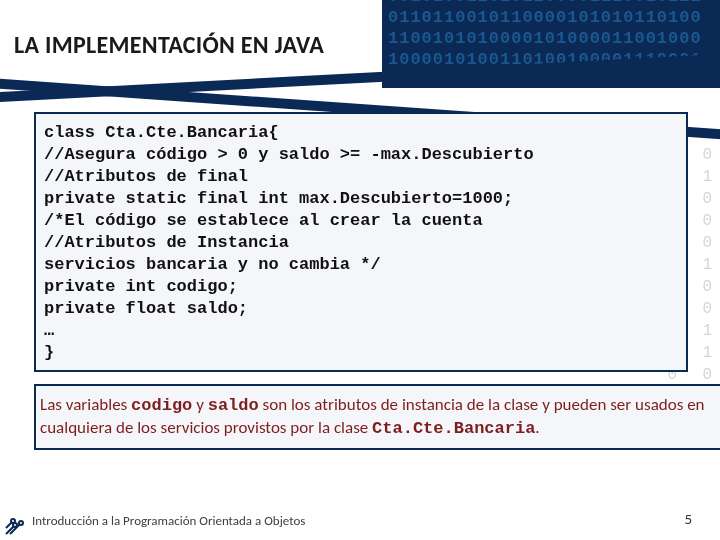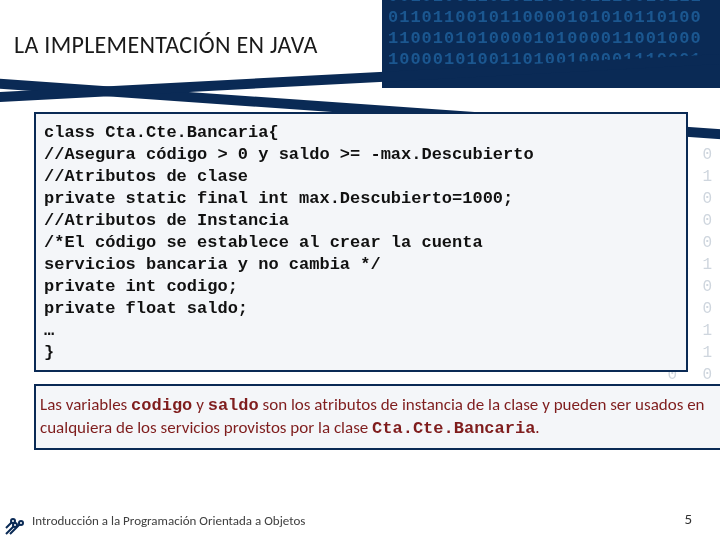--- a/index.html
+++ b/index.html
@@ -1,17 +1,17 @@
 <!DOCTYPE html>
 <html><head>
 <meta charset="utf-8">
 <style>
   html,body{margin:0;padding:0;width:720px;height:540px;font-family:Calibri,Arial,sans-serif;background:#fff;overflow:hidden}
   .header{position:relative;height:88px;background:#fff}
-  .title{position:absolute;left:14px;top:30px;font-size:24px;font-weight:400;color:#1a1a1a;letter-spacing:.3px}
+  .title{position:absolute;left:14px;top:30px;font-size:24px;font-weight:700;color:#1a1a1a;letter-spacing:.3px}
   .banner{position:absolute;left:382px;top:0;width:374px;height:88px;background:#0a2a55;overflow:hidden}
   .banner-text{position:absolute;left:6px;top:-14px;width:360px;font:700 17px/21px 'Courier New',monospace;color:#1b5790;white-space:pre;letter-spacing:1px}
   .lines{position:absolute;left:0;top:66px;width:720px;height:60px;pointer-events:none}
   .lines::before,.lines::after{content:"";position:absolute;width:900px;height:10px;background:#0a2a55;transform-origin:left center}
   .lines::before{left:-40px;top:10px;transform:rotate(4deg)}
   .lines::after{left:-40px;top:28px;transform:rotate(-3deg)}
   .codebox{position:absolute;left:34px;top:112px;width:654px;border:2px solid #0a2a55;background:#f4f6f9;padding:8px 8px 6px;font:700 17px/22px 'Courier New',monospace;color:#111;box-sizing:border-box}
   .notebox{position:absolute;left:34px;top:384px;width:720px;border:2px solid #0a2a55;background:#f4f6f9;padding:8px 4px;font:400 17px/22px Calibri,Arial,sans-serif;color:#7f1d1d;box-sizing:border-box}
   .mono{font-family:'Courier New',monospace;font-weight:700}
   .matrix{position:absolute;right:6px;top:144px;font:400 16px/22px 'Courier New',monospace;color:#cfd6de;white-space:pre;letter-spacing:2px;text-align:right}
@@ -43,24 +43,24 @@
 1 0
 0 1 1 1 0
 1 0 0 1
 1 1
 0  0
 1</div>
 
 <div class="codebox">
   <div>class Cta.Cte.Bancaria{</div>
   <div>//Asegura código &gt; 0  y saldo &gt;= -max.Descubierto</div>
-  <div>//Atributos de clase</div>
+  <div>//Atributos de final</div>
   <div>private static final int max.Descubierto=1000;</div>
+  <div>/*El código se establece al crear la cuenta</div>
   <div>//Atributos de Instancia</div>
-  <div>/*El código se establece al crear la cuenta</div>
   <div>servicios bancaria  y no cambia */</div>
   <div>private int codigo;</div>
   <div>private float saldo;</div>
   <div>…</div>
   <div>}</div>
 </div>
 
 <div class="notebox">
   <span>Las variables </span><span class="mono">codigo</span><span> y </span><span class="mono">saldo</span><span> son los atributos de instancia de la clase y pueden ser usados en cualquiera de los servicios provistos por la clase </span><span class="mono">Cta.Cte.Bancaria</span><span>.</span>
 </div>

